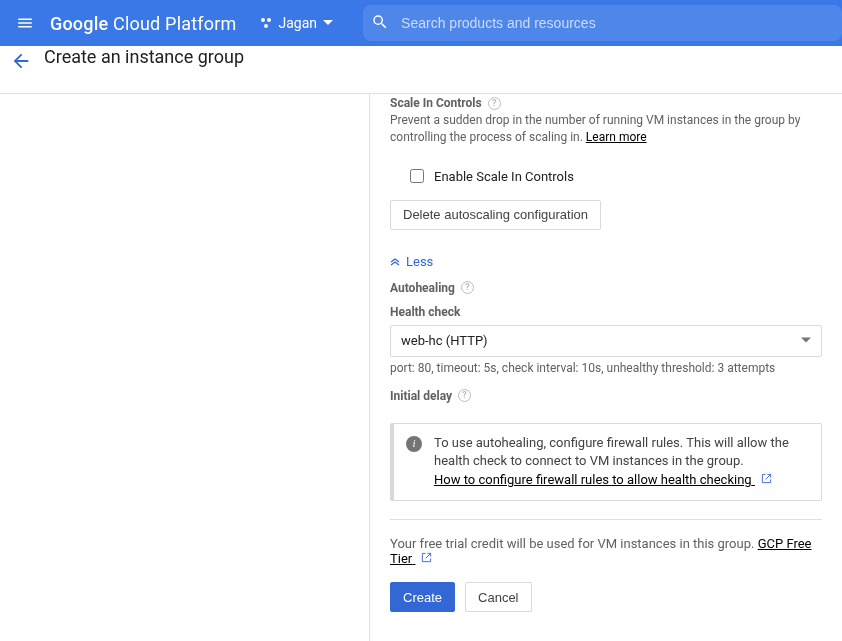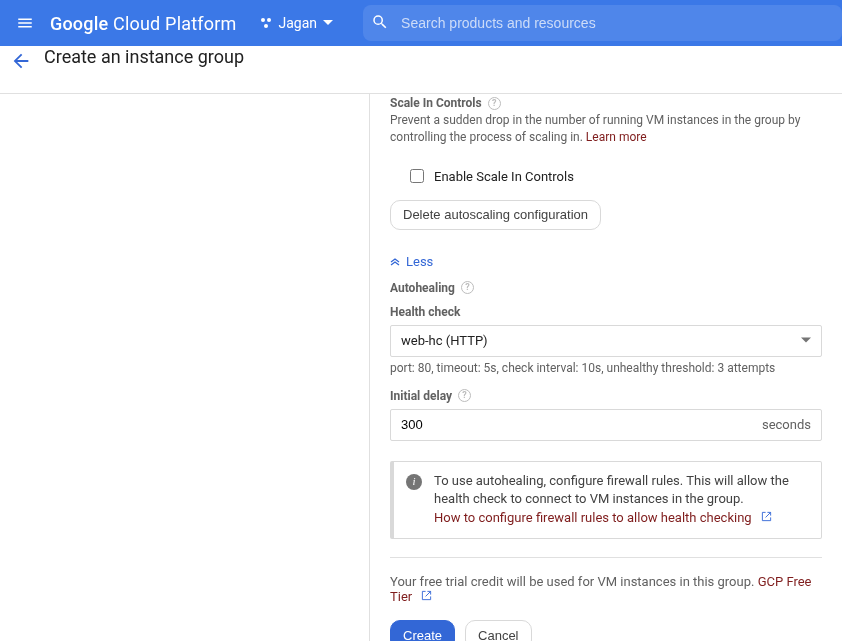--- a/index.html
+++ b/index.html
@@ -114,40 +114,40 @@
     display:flex;
     align-items:center;
     gap:6px;
   }
   .help-text {
     font-size:12px;
     color:#616161;
     line-height:1.4;
     margin-top:2px;
   }
-  .link { color:#7f1d1d; cursor:pointer; }
+  .link { color:#000000; cursor:pointer;text-decoration:underline; }
   .help-icon {
     width:13px;height:13px;border-radius:50%;
     border:1px solid #bdbdbd;color:#bdbdbd;
     display:inline-flex;align-items:center;justify-content:center;
     font-size:9px;line-height:1;
   }
   .checkbox-row {
     display:flex;align-items:center;gap:10px;
     margin-top:23px;
     font-size:13px;
     color:#212121;
     padding-left:20px;
   }
   .checkbox-row input { width:14px;height:14px; }
   .btn {
     display:inline-flex;align-items:center;justify-content:center;
     height:30px;padding:0 12px;
     border:1px solid #d9d9d9;
-    background:#fff;border-radius:10px;
+    background:#fff;border-radius:2px;
     font-size:13px;cursor:pointer;
     color:#424242;
   }
   .btn.primary {
     background:#3367d6;color:#fff;border-color:#3367d6;
   }
   .less-toggle {
     display:flex;align-items:center;gap:6px;
     color:#3367d6;font-size:13px;cursor:pointer;
     margin-top:24px;
@@ -292,24 +292,20 @@
               <path d="M0 2l5 5 5-5z"></path>
             </svg>
         </span>
       </div>
       <div class="small-meta">port: 80, timeout: 5s, check interval: 10s, unhealthy threshold: 3 attempts</div>
 
       <div class="field-label" style="margin-top:14px;display:flex;align-items:center;gap:6px;">
         <span>Initial delay</span>
         <span class="help-icon">?</span>
       </div>
-      <div class="text-input">
-        <input type="text" value="300" style="">
-        <span class="suffix">seconds</span>
-      </div>
     </div>
 
     <div class="info-box">
       <div class="info-icon">i</div>
       <div>
         <span>To use autohealing, configure firewall rules. This will allow the health check to connect to VM instances in the group.</span><br>
         <span class="link">
           <span>How to configure firewall rules to allow health checking</span>
           <span class="ext-icon">
             <svg width="11" height="11" viewBox="0 0 24 24" fill="none" stroke="#3367d6" stroke-width="2">

